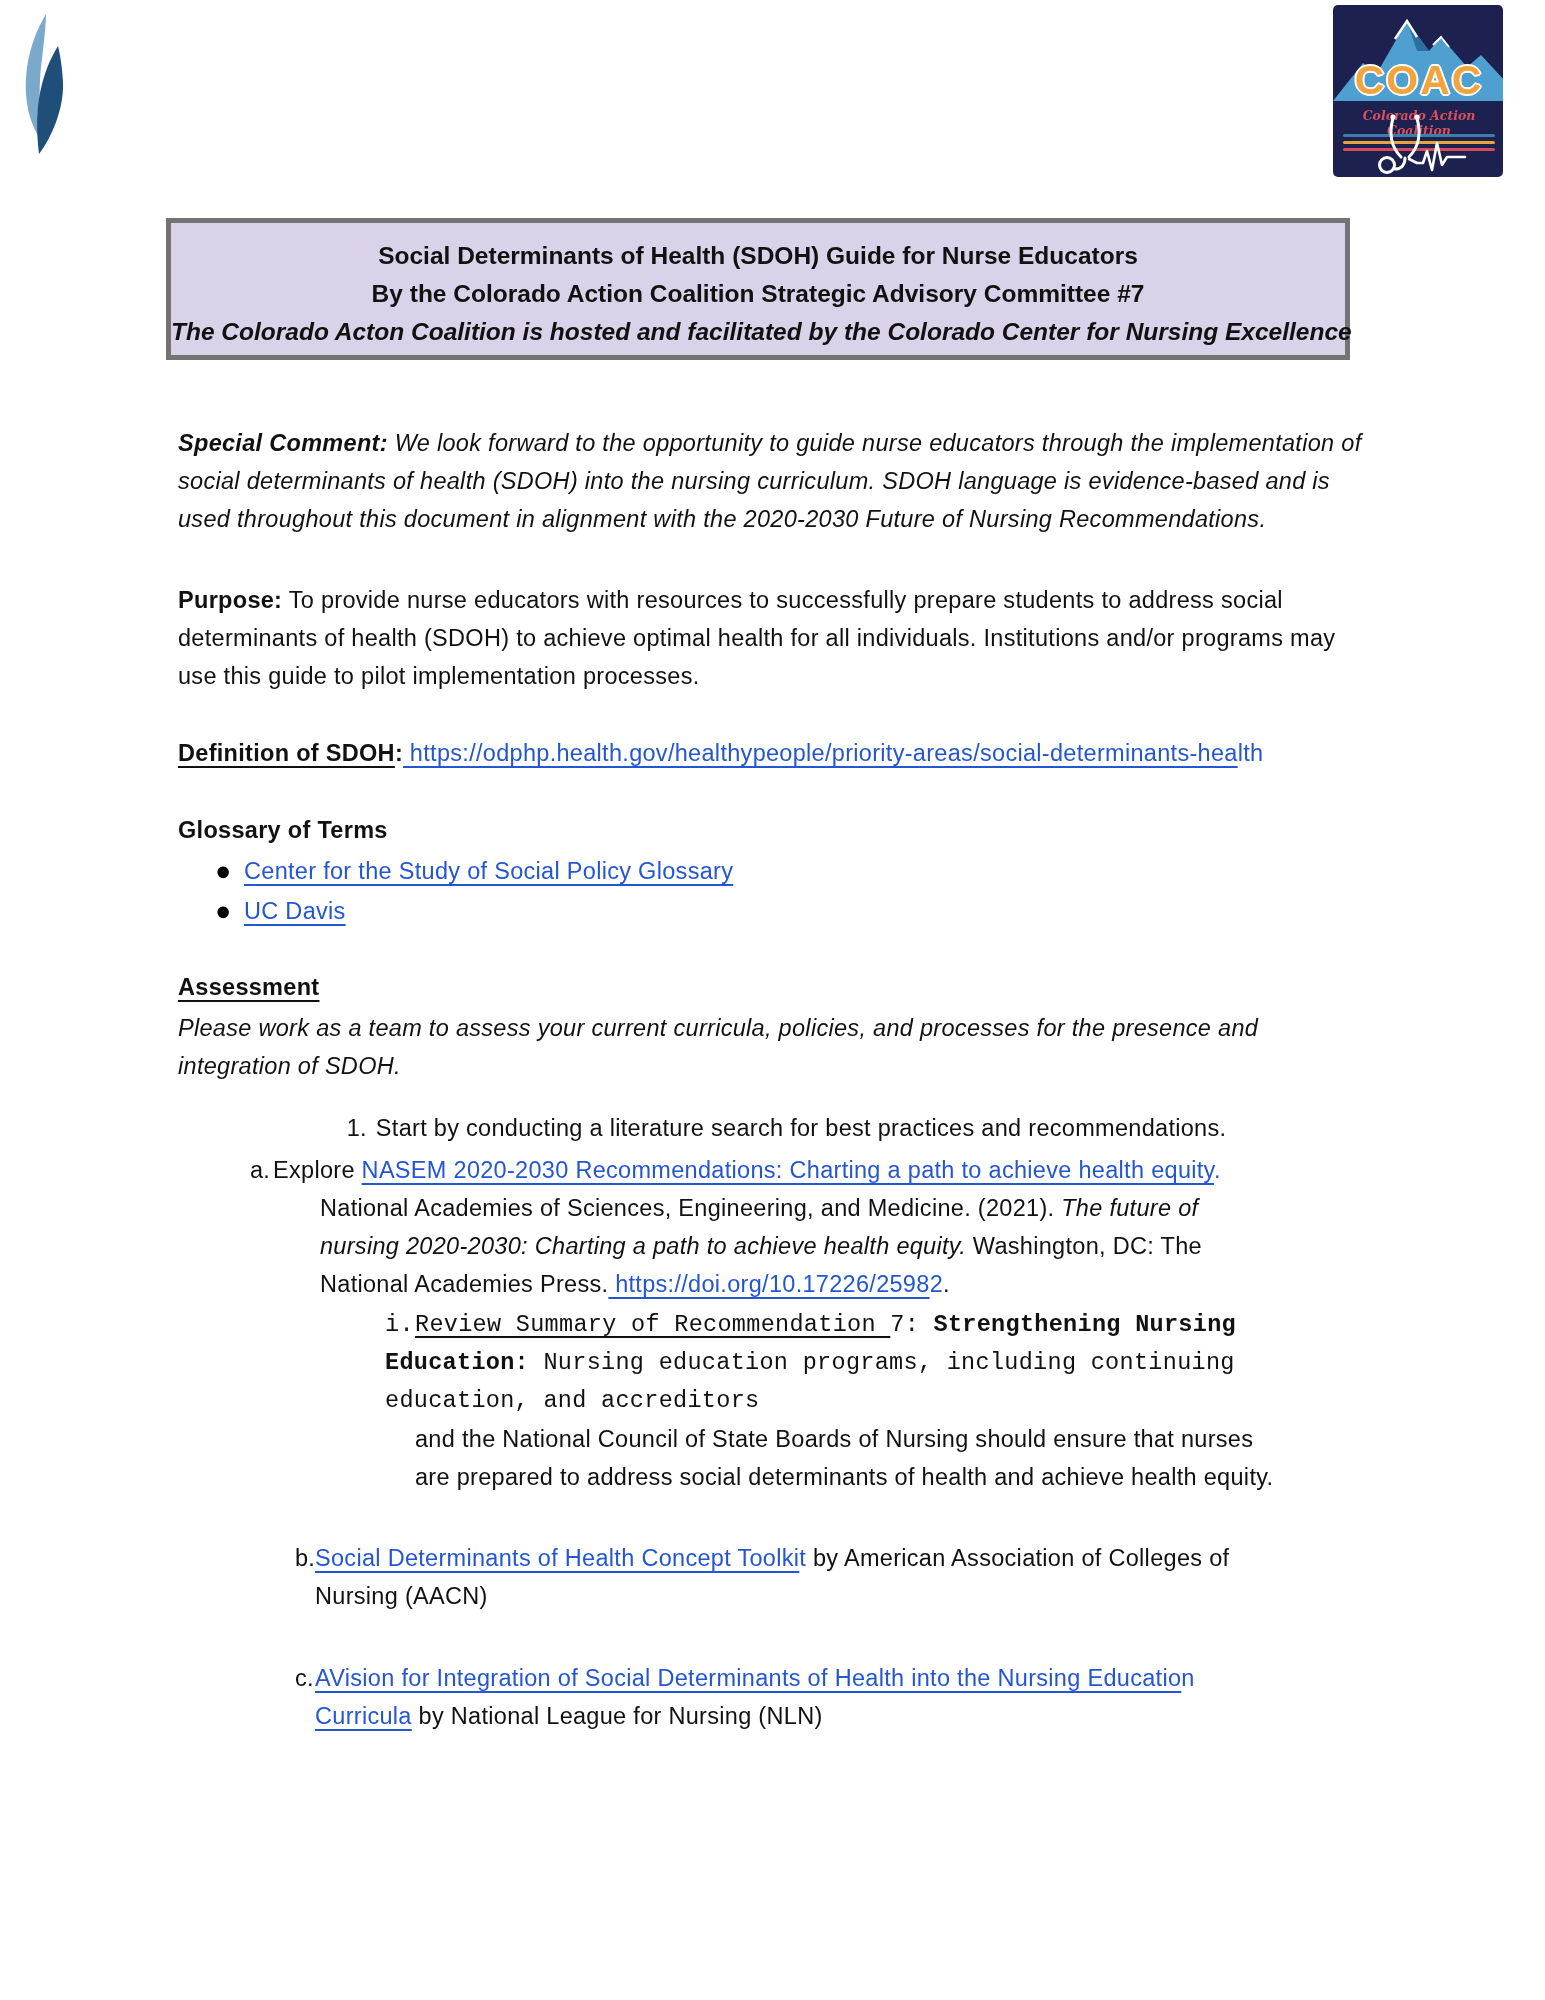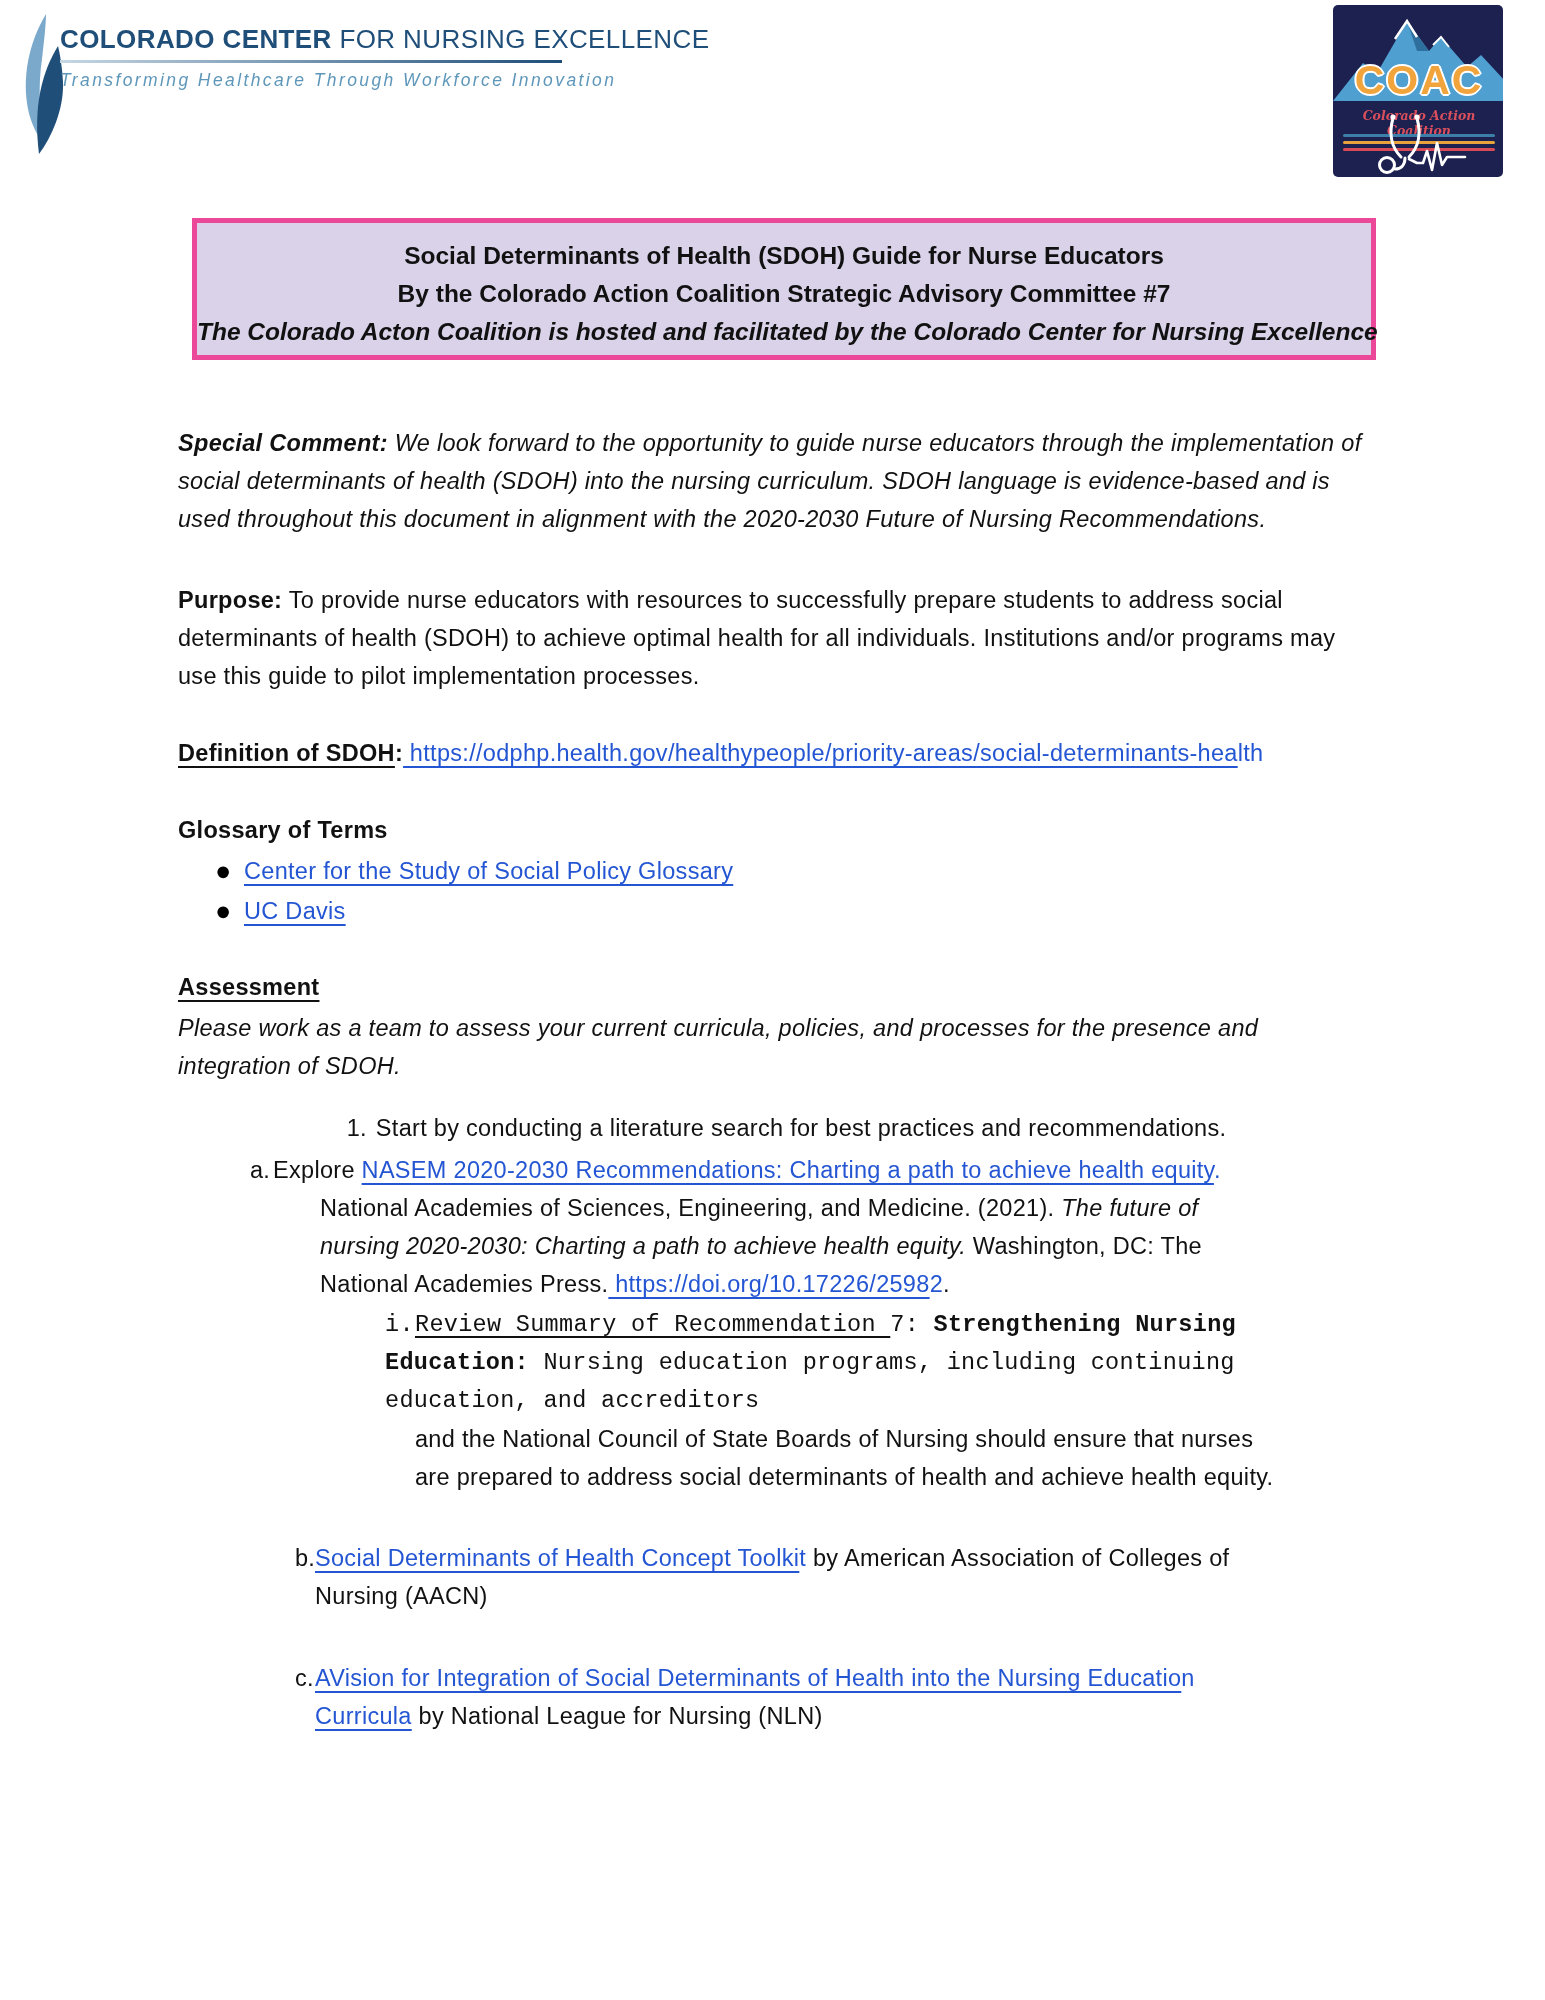--- a/index.html
+++ b/index.html
@@ -33,22 +33,22 @@
     font-size:41px; font-weight:800; letter-spacing:2px; color:var(--coac_orange);
     text-shadow:-2px 0 #fff,2px 0 #fff,0 -2px #fff,0 2px #fff,-1px -1px #fff,1px 1px #fff,-1px 1px #fff,1px -1px #fff;}
   .coac-name{position:absolute; left:0; top:103px; width:172px; text-align:center;
     font-family:"DejaVu Serif", serif; font-style:italic; font-weight:700;
     font-size:12.5px; color:var(--coac_red);}
   .stripes{position:absolute; left:10px; top:129px; width:152px;}
   .stripe{height:3px; margin-bottom:4px; border-radius:2px;}
   .stripe.b{background:var(--stripe_blue);} .stripe.y{background:var(--stripe_yellow);} .stripe.r{background:var(--stripe_red);}
   .steth{position:absolute; left:26px; top:108px; width:132px; height:62px;}
   
-  .title-box{position:absolute; left:192px; top:218px; width:1174px; height:132px;
-    background:var(--lavender); border:5px solid #ec4899; text-align:center;}
+  .title-box{position:absolute; left:166px; top:218px; width:1174px; height:132px;
+    background:var(--lavender); border:5px solid #737373; text-align:center;}
   .tb-line{font-weight:700; font-size:24.5px; line-height:38px;}
   .tb-line.first{margin-top:14px;}
   .tb-line.italic{font-style:italic; white-space:nowrap;}
   
   .content{position:absolute; left:178px; top:424px; width:1192px;
     font-size:23.5px; line-height:38px; letter-spacing:.3px;}
   .content .pre{white-space:pre-wrap;}
   .b{font-weight:700;} .i{font-style:italic;} .bi{font-weight:700; font-style:italic;}
   .u{text-decoration:underline; text-decoration-thickness:2px; text-underline-offset:5px;}
   a.lnk{color:var(--link_blue); text-decoration:underline; text-decoration-thickness:2px;
@@ -80,27 +80,20 @@
 </head>
 <body>
 
 <div class="page">
 
   <div class="hdr">
     <svg class="flame" viewBox="0 0 52 140">
       <path d="M30,0 C12,30 6,65 12,95 C15,110 22,122 26,128 C24,100 22,70 26,45 C28,28 30,10 30,0 Z" fill="#7aa9cc"></path>
       <path d="M42,32 C26,58 17,92 23,140 C35,124 48,96 47,68 C46,52 44,40 42,32 Z" fill="#1f4e79"></path>
     </svg>
-    <div class="brand">
-      <div class="brand-line1">
-        <span class="brand-bold">COLORADO CENTER</span><span class="brand-rest"> FOR NURSING EXCELLENCE</span>
-      </div>
-      <div class="brand-rule"></div>
-      <div class="tagline">Transforming Healthcare Through Workforce Innovation</div>
-    </div>
 
     <div class="coac">
       <svg class="coac-mtn" viewBox="0 0 172 92">
         <polygon points="0,92 30,54 44,64 74,12 96,42 108,28 134,58 148,46 172,72 172,92" fill="#4f9fd0"></polygon>
         <polygon points="74,12 96,42 84,42" fill="#2f6f9e"></polygon>
         <polyline points="62,30 74,12 84,28" fill="none" stroke="#ffffff" stroke-width="2.5"></polyline>
         <polyline points="100,36 108,28 116,38" fill="none" stroke="#ffffff" stroke-width="2"></polyline>
       </svg>
       <div class="coac-acronym">COAC</div>
       <div class="coac-name">Colorado Action Coalition</div>

